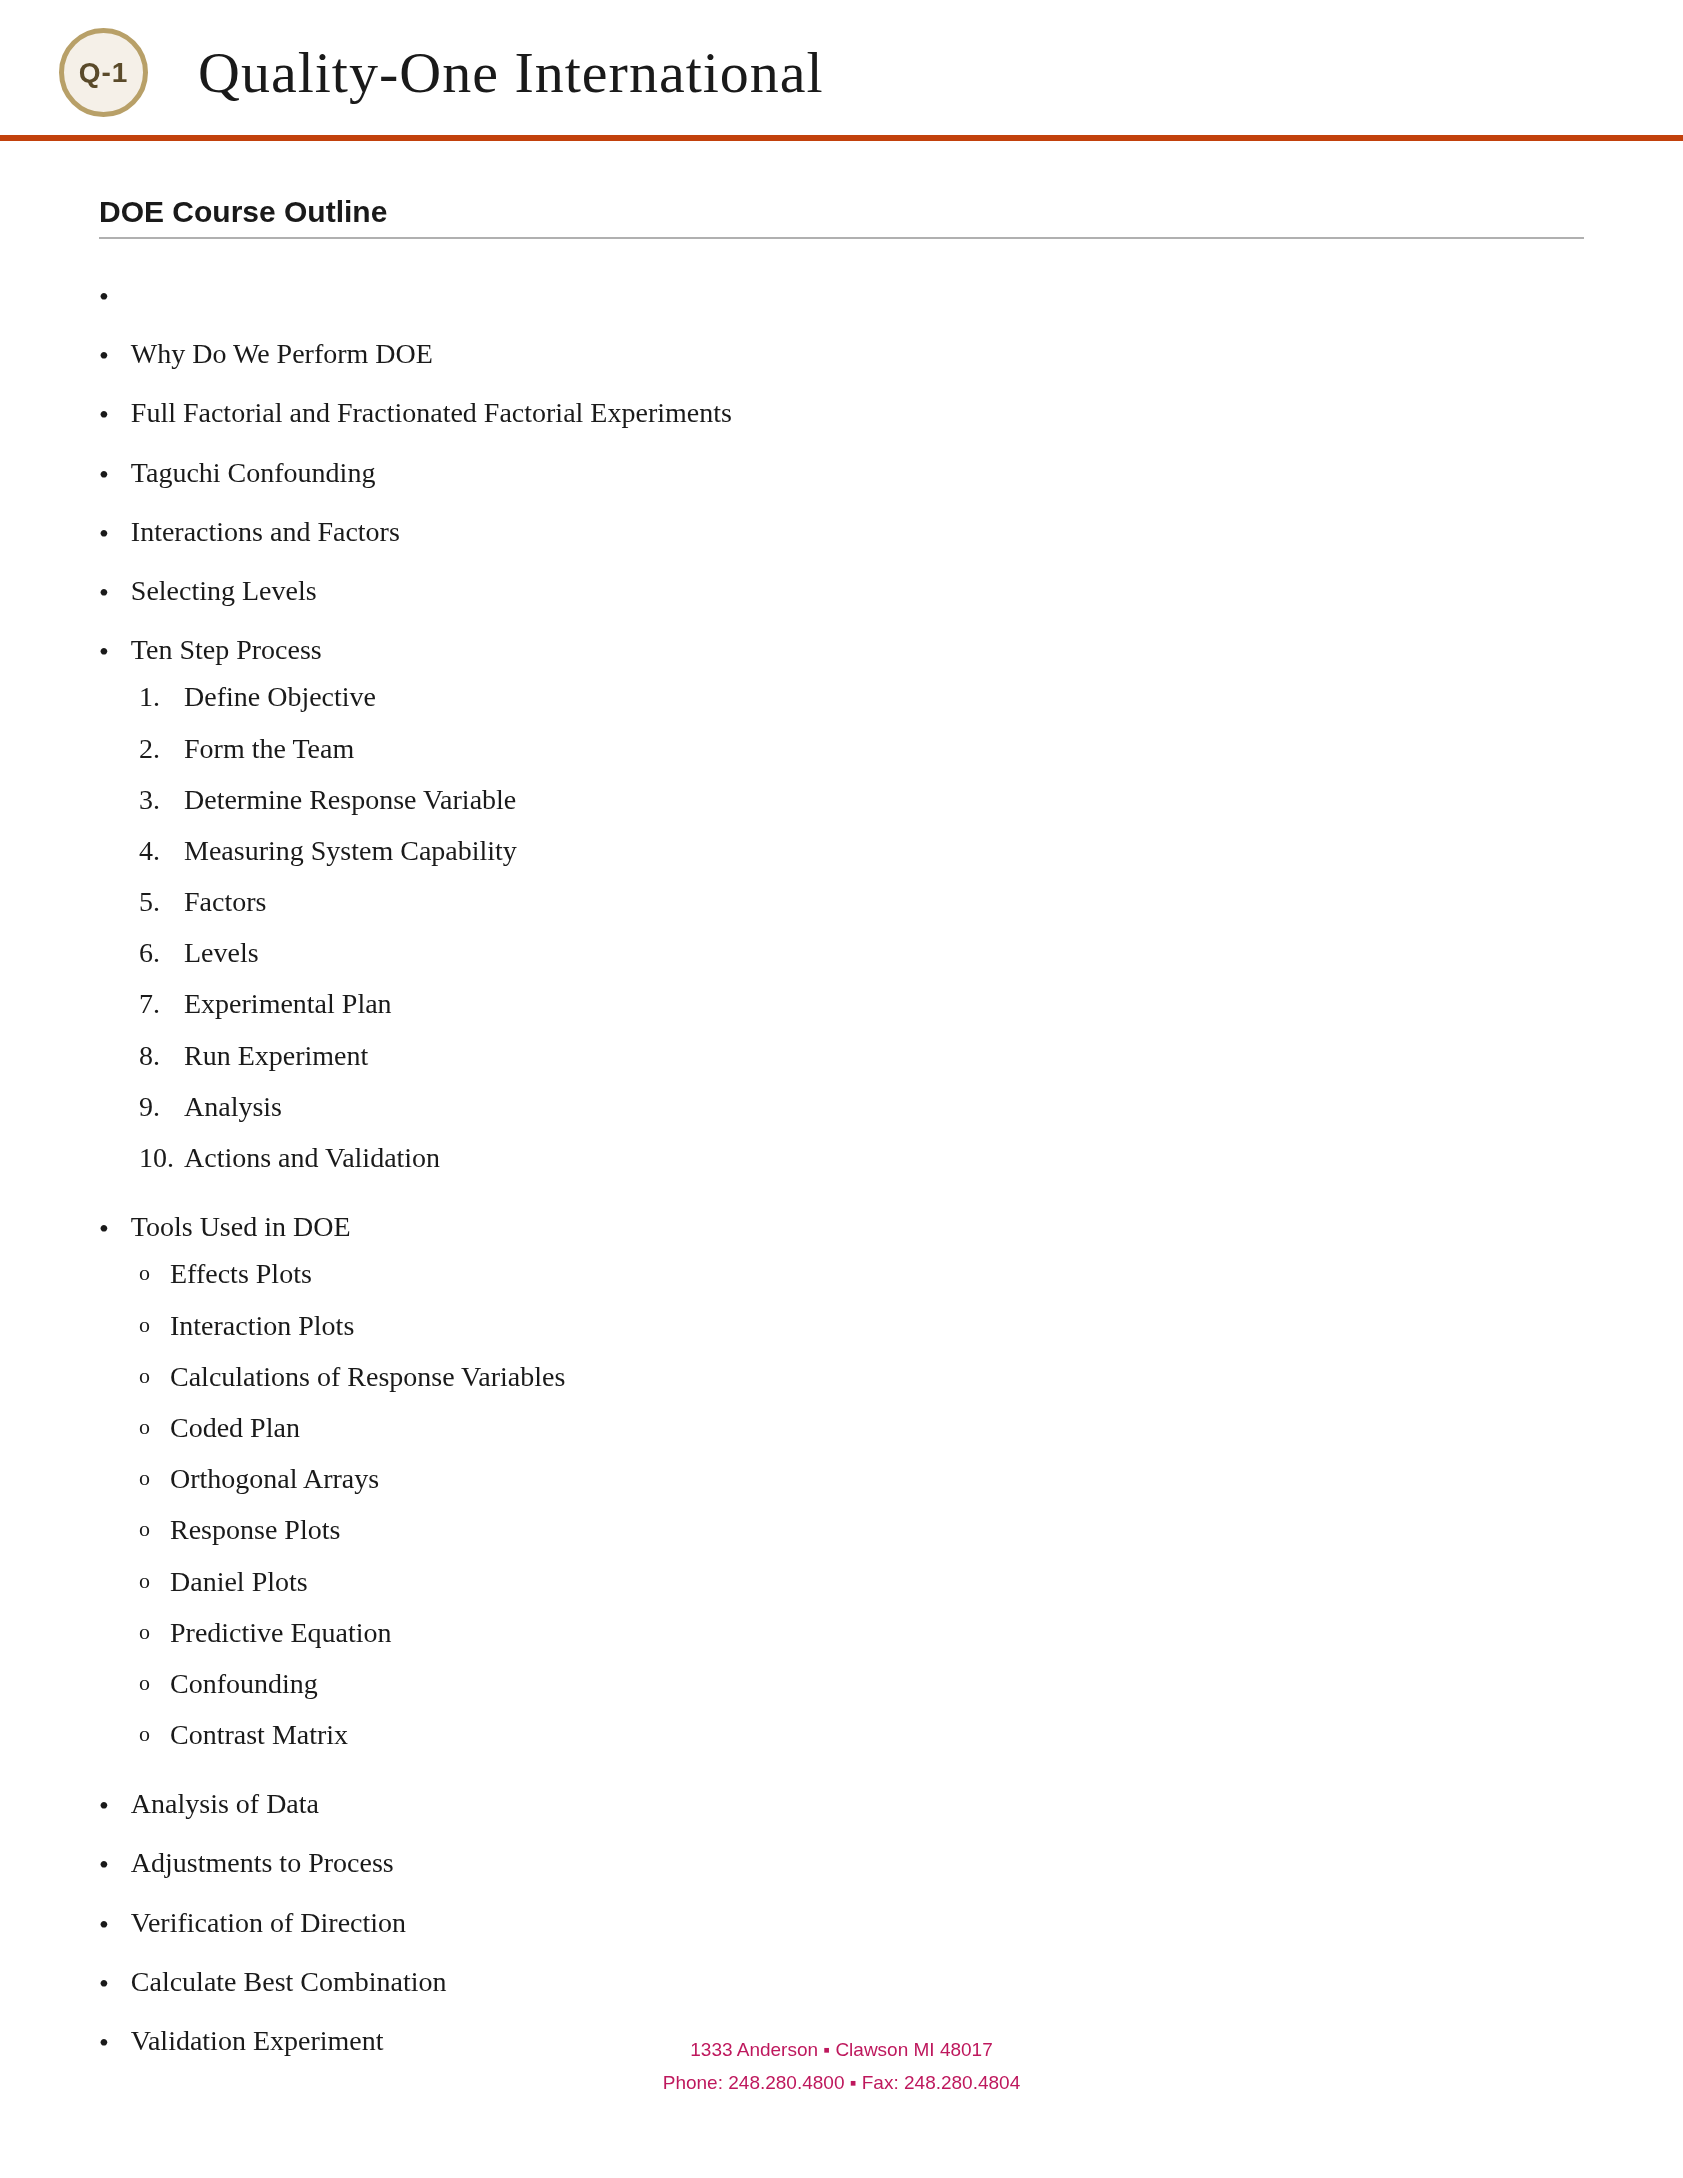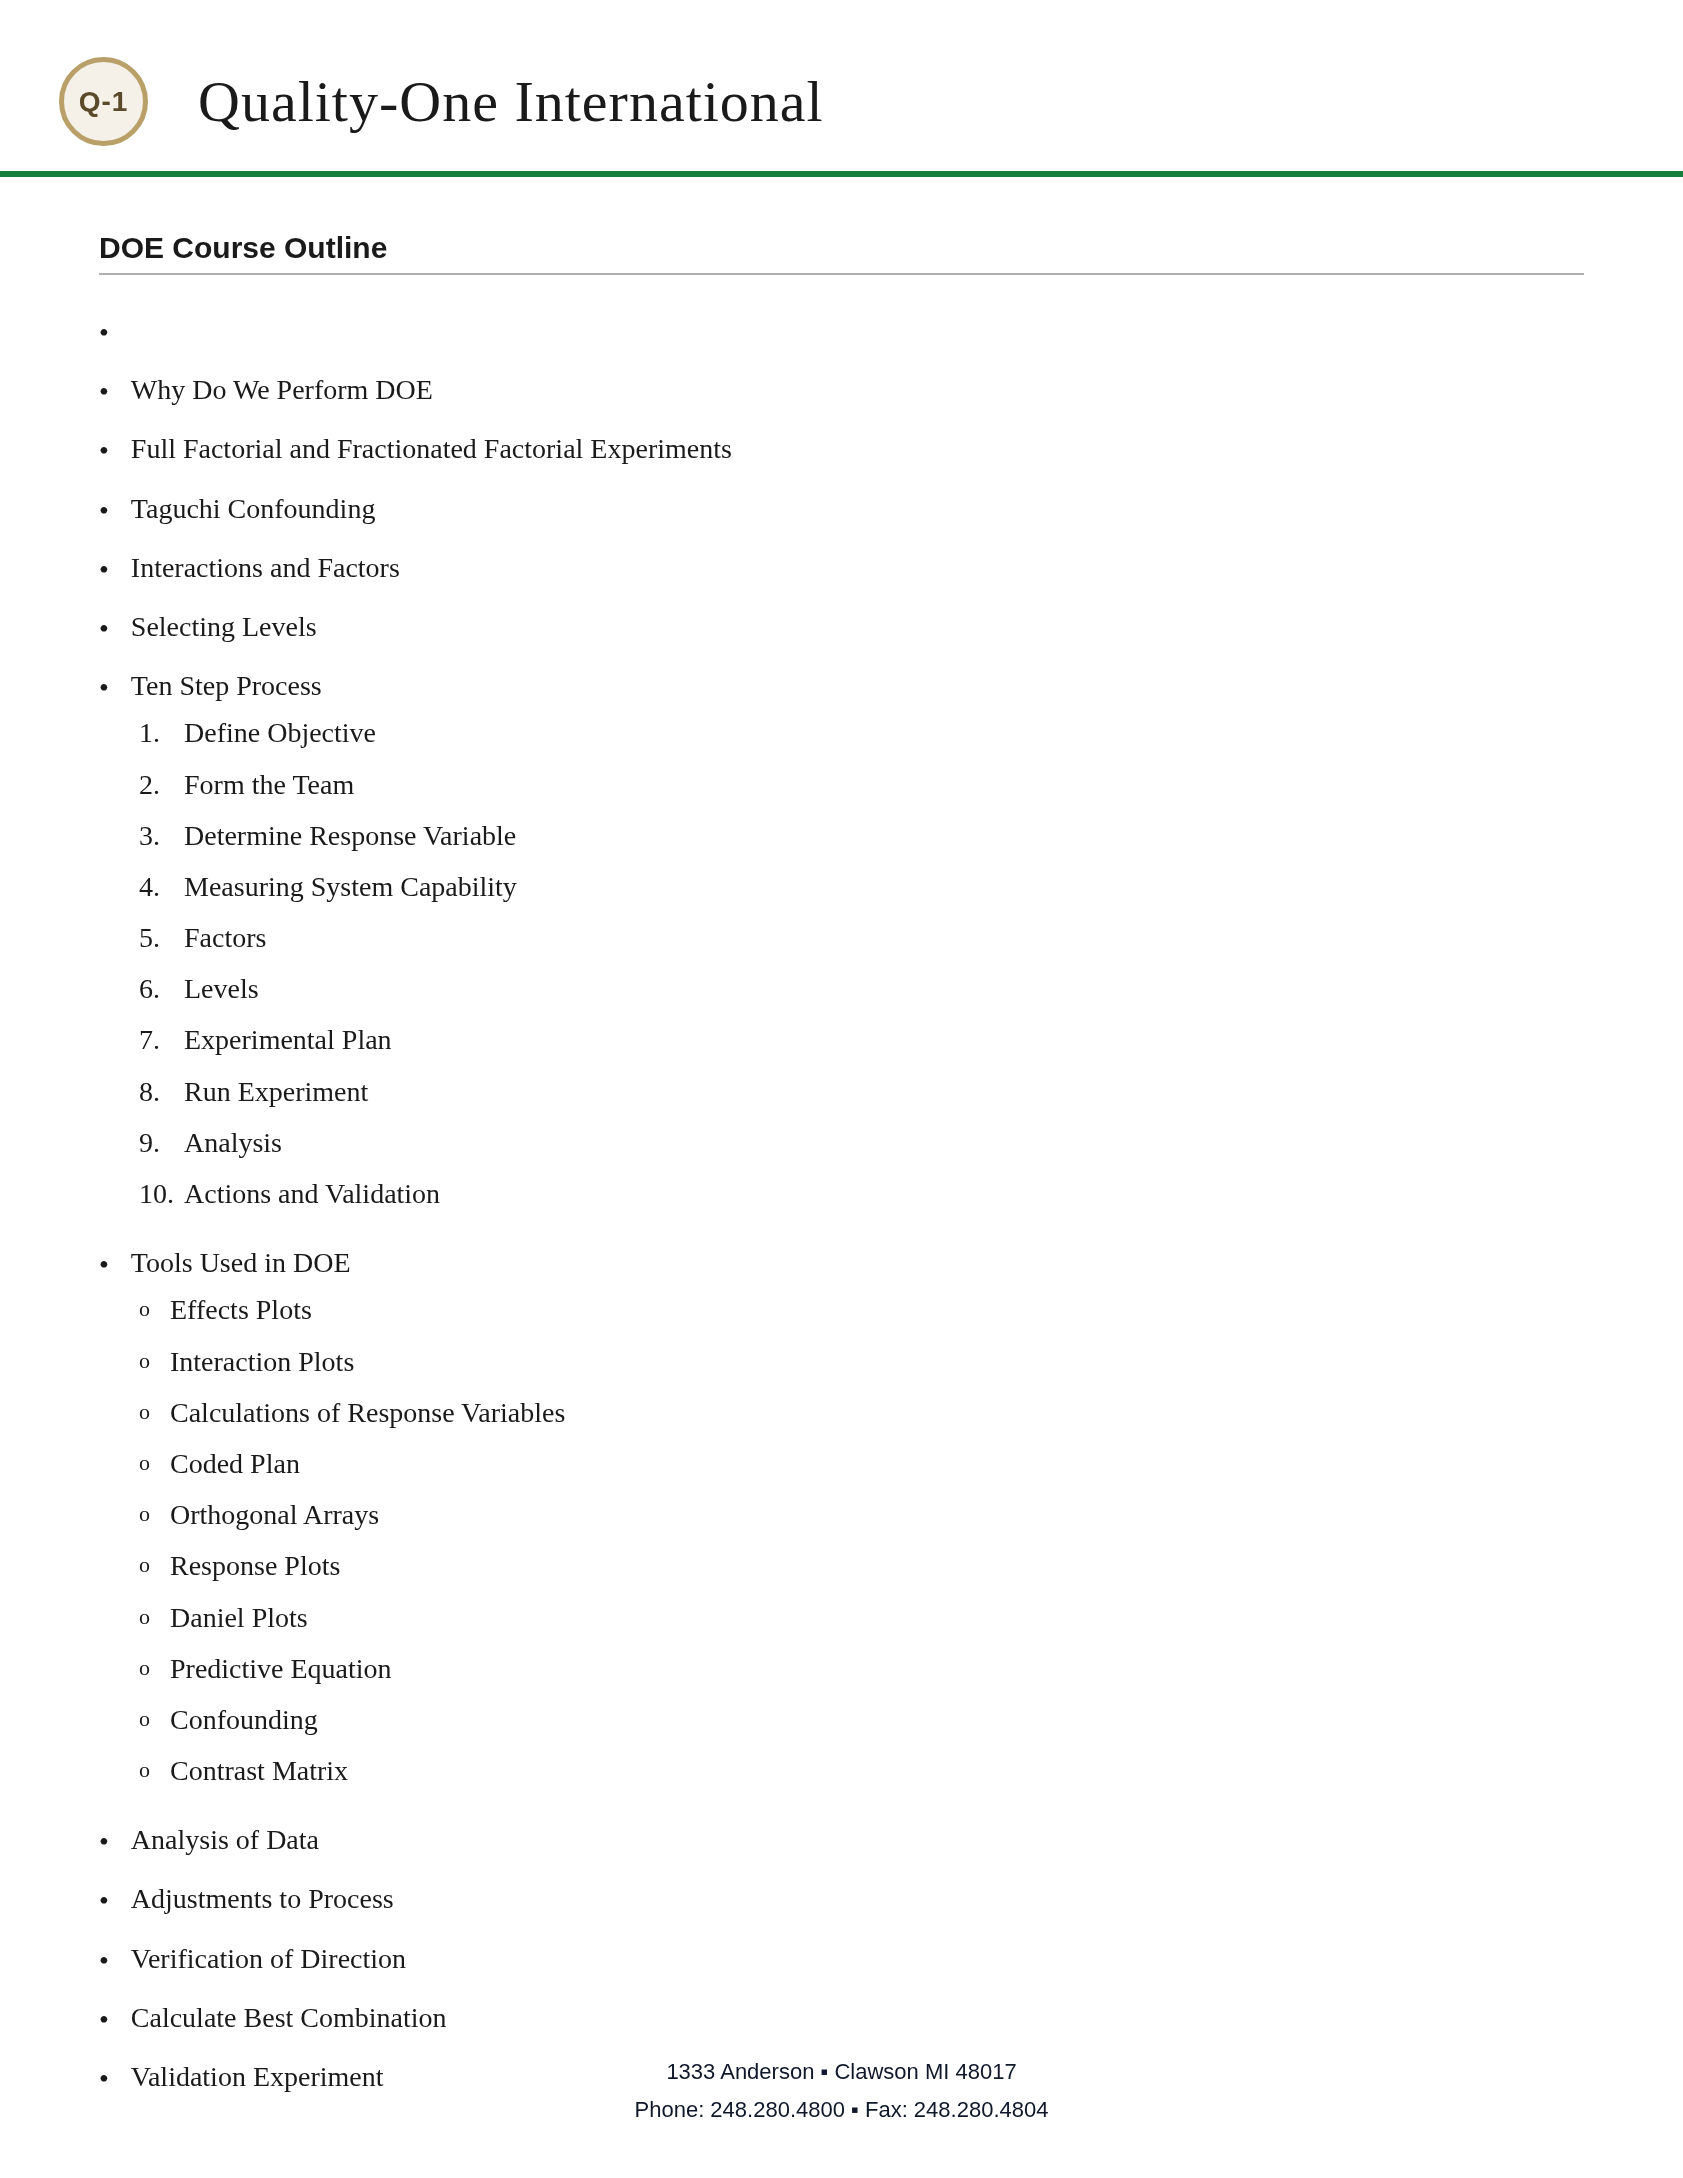--- a/index.html
+++ b/index.html
@@ -13,23 +13,22 @@
       min-height: 2178px;
       background: #ffffff;
       font-family: 'Times New Roman', Times, serif;
       color: #1a1a1a;
     }
 
     
     .header {
       display: flex;
       align-items: center;
-      padding: 28px 59px 25px 59px;
-      border-bottom: 6px solid #15803d;
-      margin-top: 29px;
+      padding: 28px 59px 18px 59px;
+      border-bottom: 6px solid #c2410c;
     }
 
     .logo-circle {
       width: 89px;
       height: 89px;
       border-radius: 50%;
       border: 5px solid #b8a068;
       background: #f5f0e8;
       display: flex;
       align-items: center;
@@ -141,22 +140,22 @@
     .footer {
       position: absolute;
       bottom: 79px;
       left: 0;
       right: 0;
       text-align: center;
     }
 
     .footer-text {
       font-family: Arial, sans-serif;
-      font-size: 22px;
-      color: #0f172a;
+      font-size: 19px;
+      color: #be185d;
       line-height: 1.7;
     }
 
     .page-wrapper {
       position: relative;
       min-height: 2178px;
     }
   </style>
 </head>
 <body>

